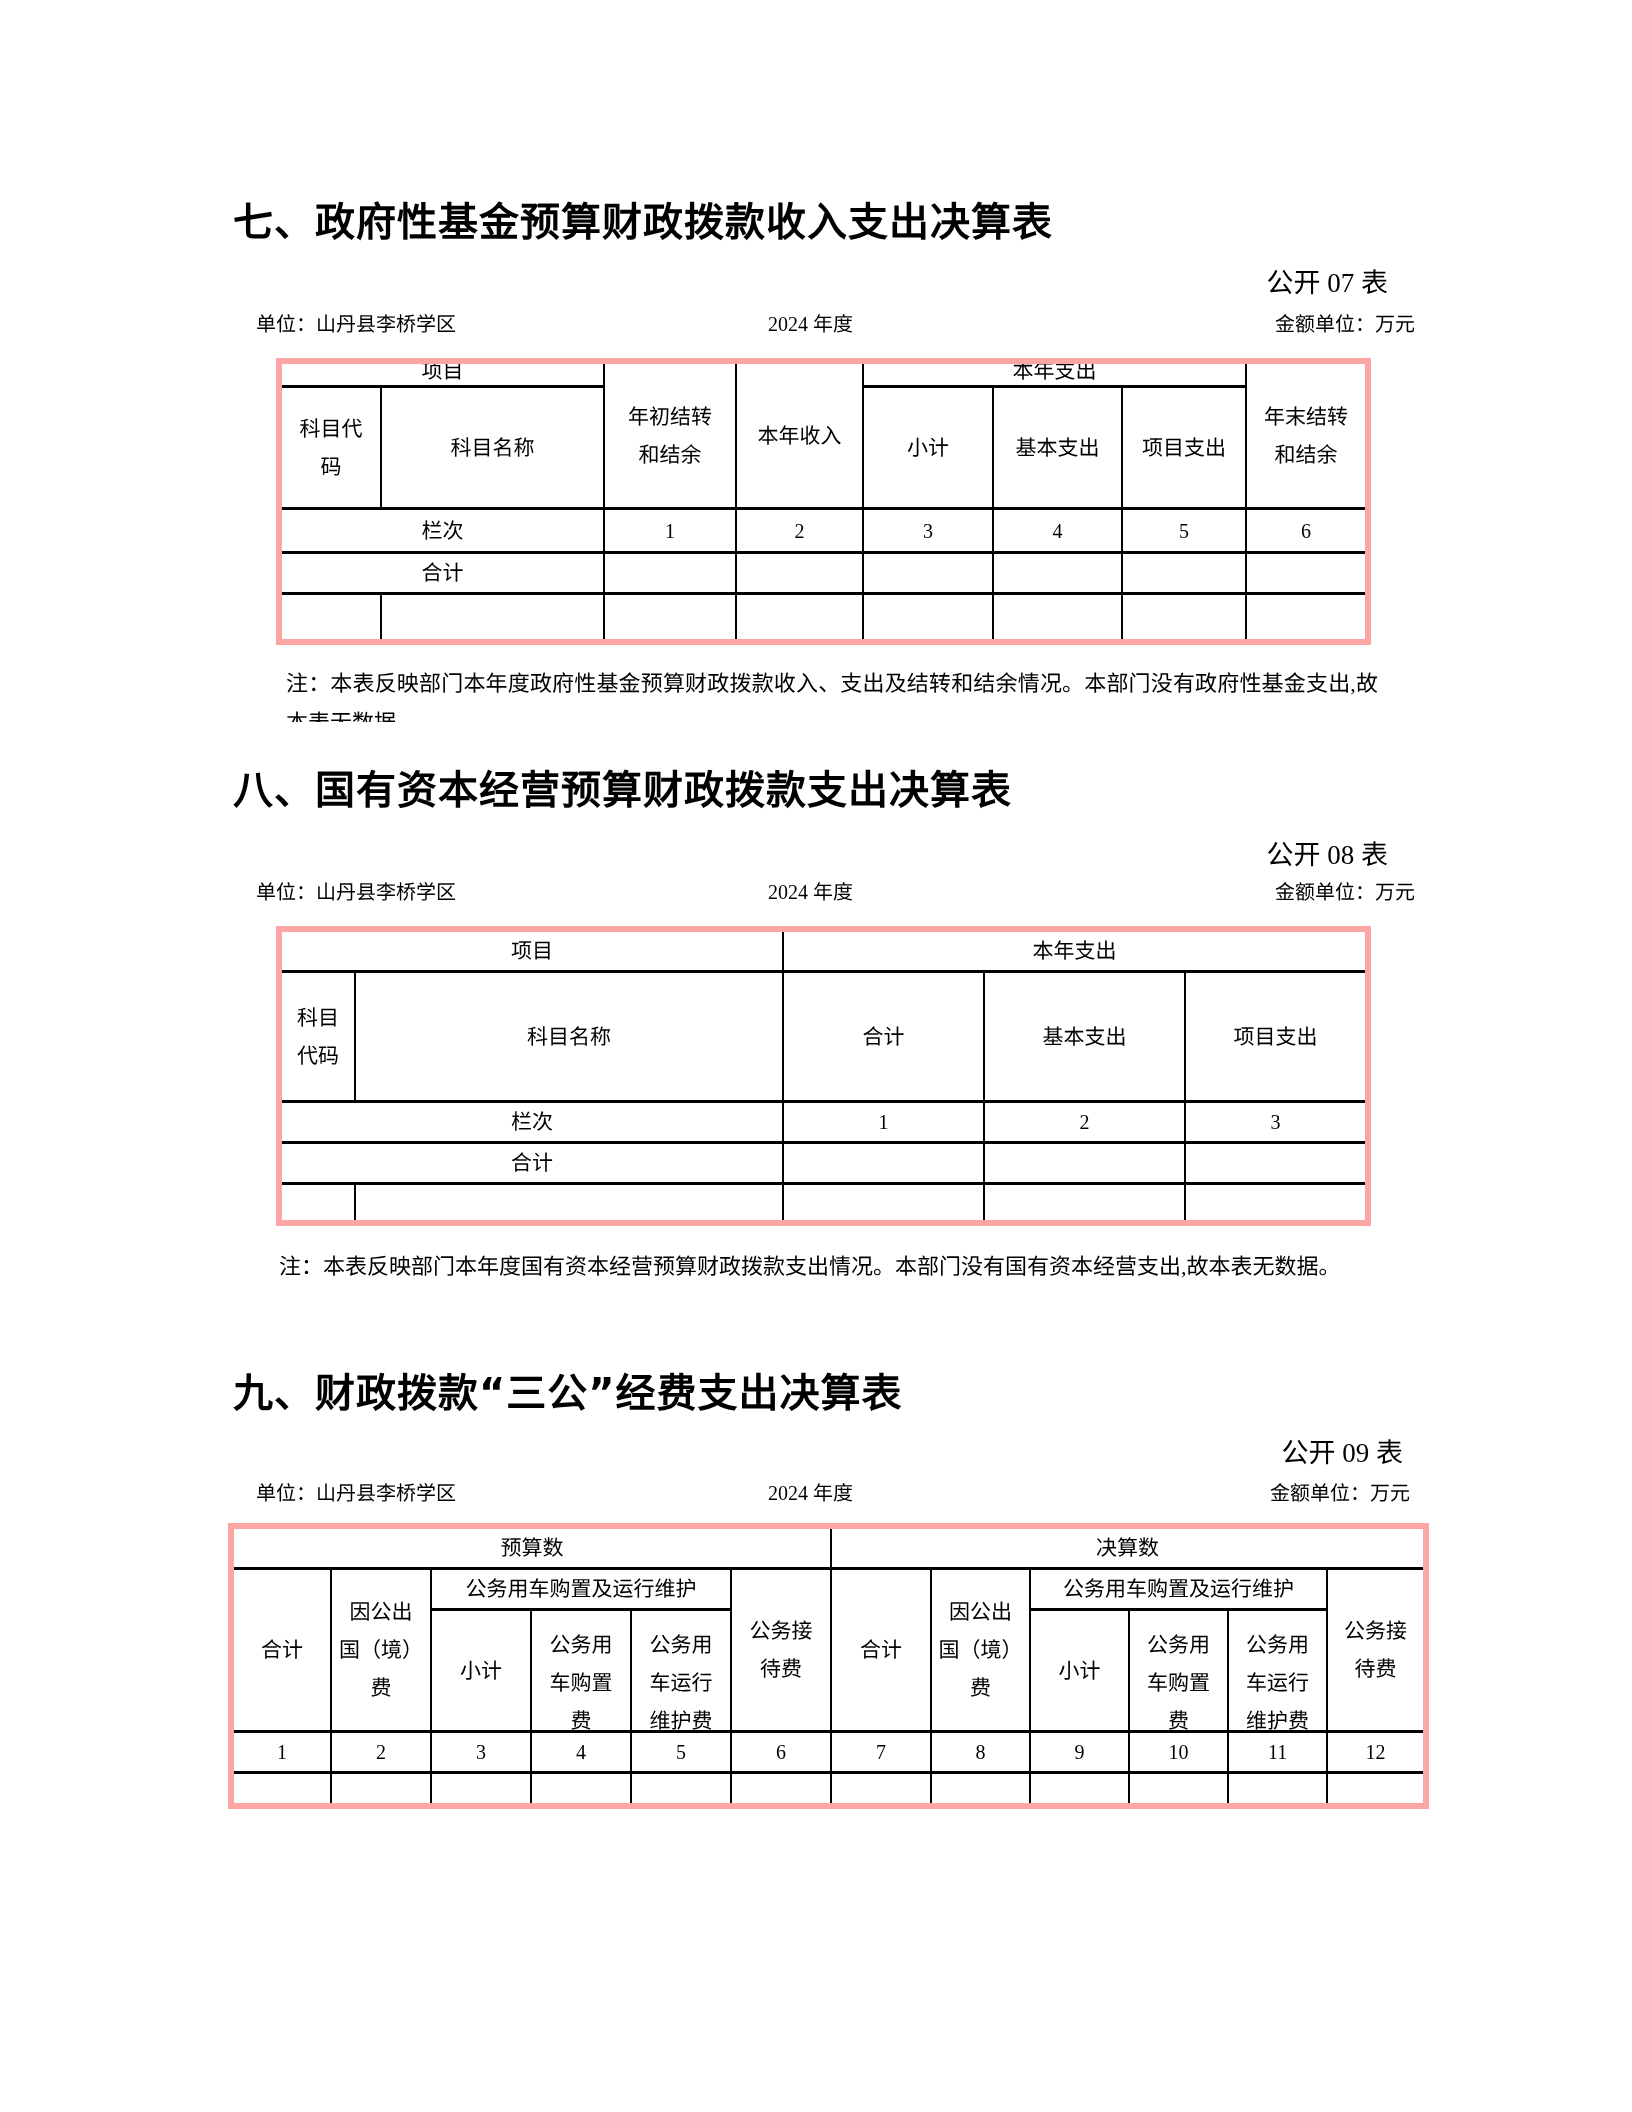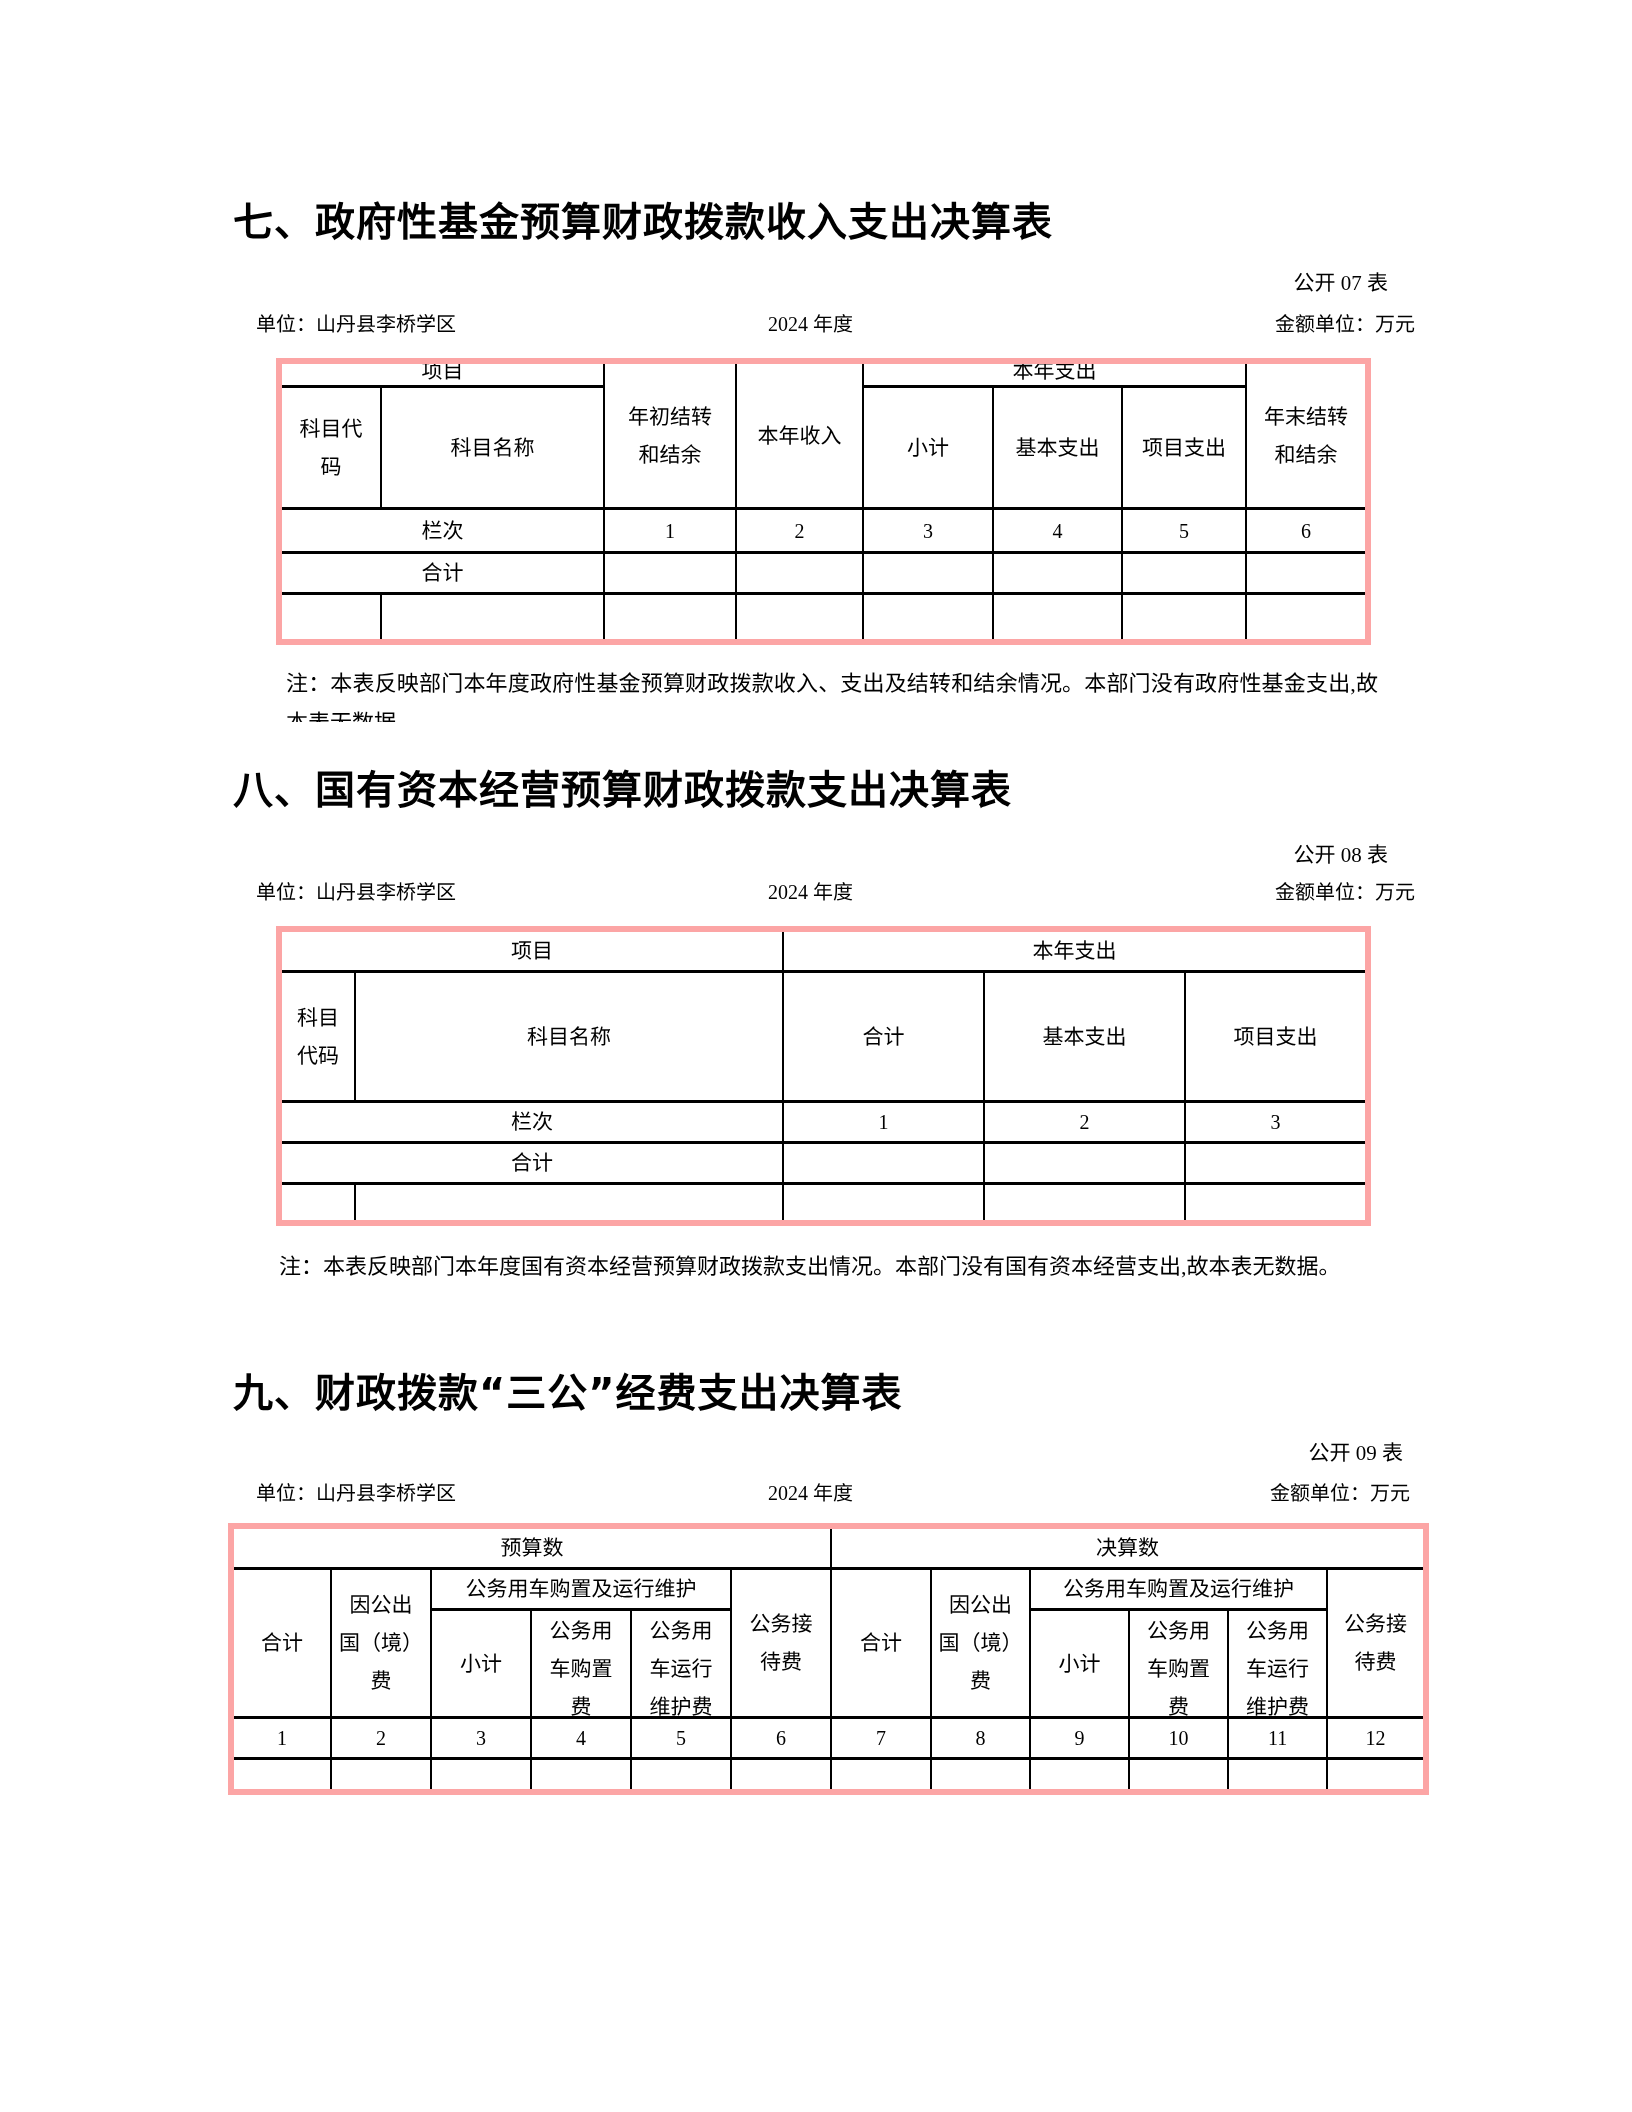--- a/index.html
+++ b/index.html
@@ -7,38 +7,38 @@
     position:relative; width:1632px; height:2112px; background:#ffffff;
     font-family:"Liberation Serif","DejaVu Serif",serif; color:#000;
     overflow:hidden;
   }
   .sec-title {
     position:absolute; left:218px; margin:15px;
     font-family:"DejaVu Sans","Liberation Sans",sans-serif;
     font-weight:700; font-size:40px; line-height:46px; letter-spacing:1px;
     white-space:nowrap;
   }
-  .sheet-label { position:absolute; font-size:21px; line-height:26px; white-space:nowrap; }
+  .sheet-label { position:absolute; font-size:27px; line-height:26px; white-space:nowrap; }
   .meta { position:absolute; font-size:20px; line-height:30px; white-space:nowrap; }
   table.t {
     position:absolute; border-collapse:collapse; table-layout:fixed;
     border:6px solid #fca5a5; background:#fff;margin-top:8px;
   }
   table.t td {
     border:2px solid #000; border-top-width:3px; border-bottom-width:3px;
     padding:0; text-align:center; vertical-align:middle;
     font-size:21px; line-height:38px; white-space:pre-line; overflow:hidden;
   }
   table.t td.num { font-size:20px; }
   
   td.topclip { vertical-align:bottom; }
   .clipTop { height:21px; overflow:hidden; display:flex; align-items:flex-end; justify-content:center; }
   .clipTop span { display:block; line-height:27px; }
   
-  .clipBot { height:104px; overflow:hidden; line-height:38px; padding-top:1px; }
+  .clipBot { height:104px; overflow:hidden; line-height:38px; padding-top:15px; }
   
   td.bthin  { border-bottom-width:2px; }
   td.tthin  { border-top-width:2px; }
   .note { position:absolute; font-size:22px; line-height:39px; text-align:justify; }
   .note-clip { height:58px; overflow:hidden; }
 </style>
 </head>
 <body>
 
 <div class="page">

